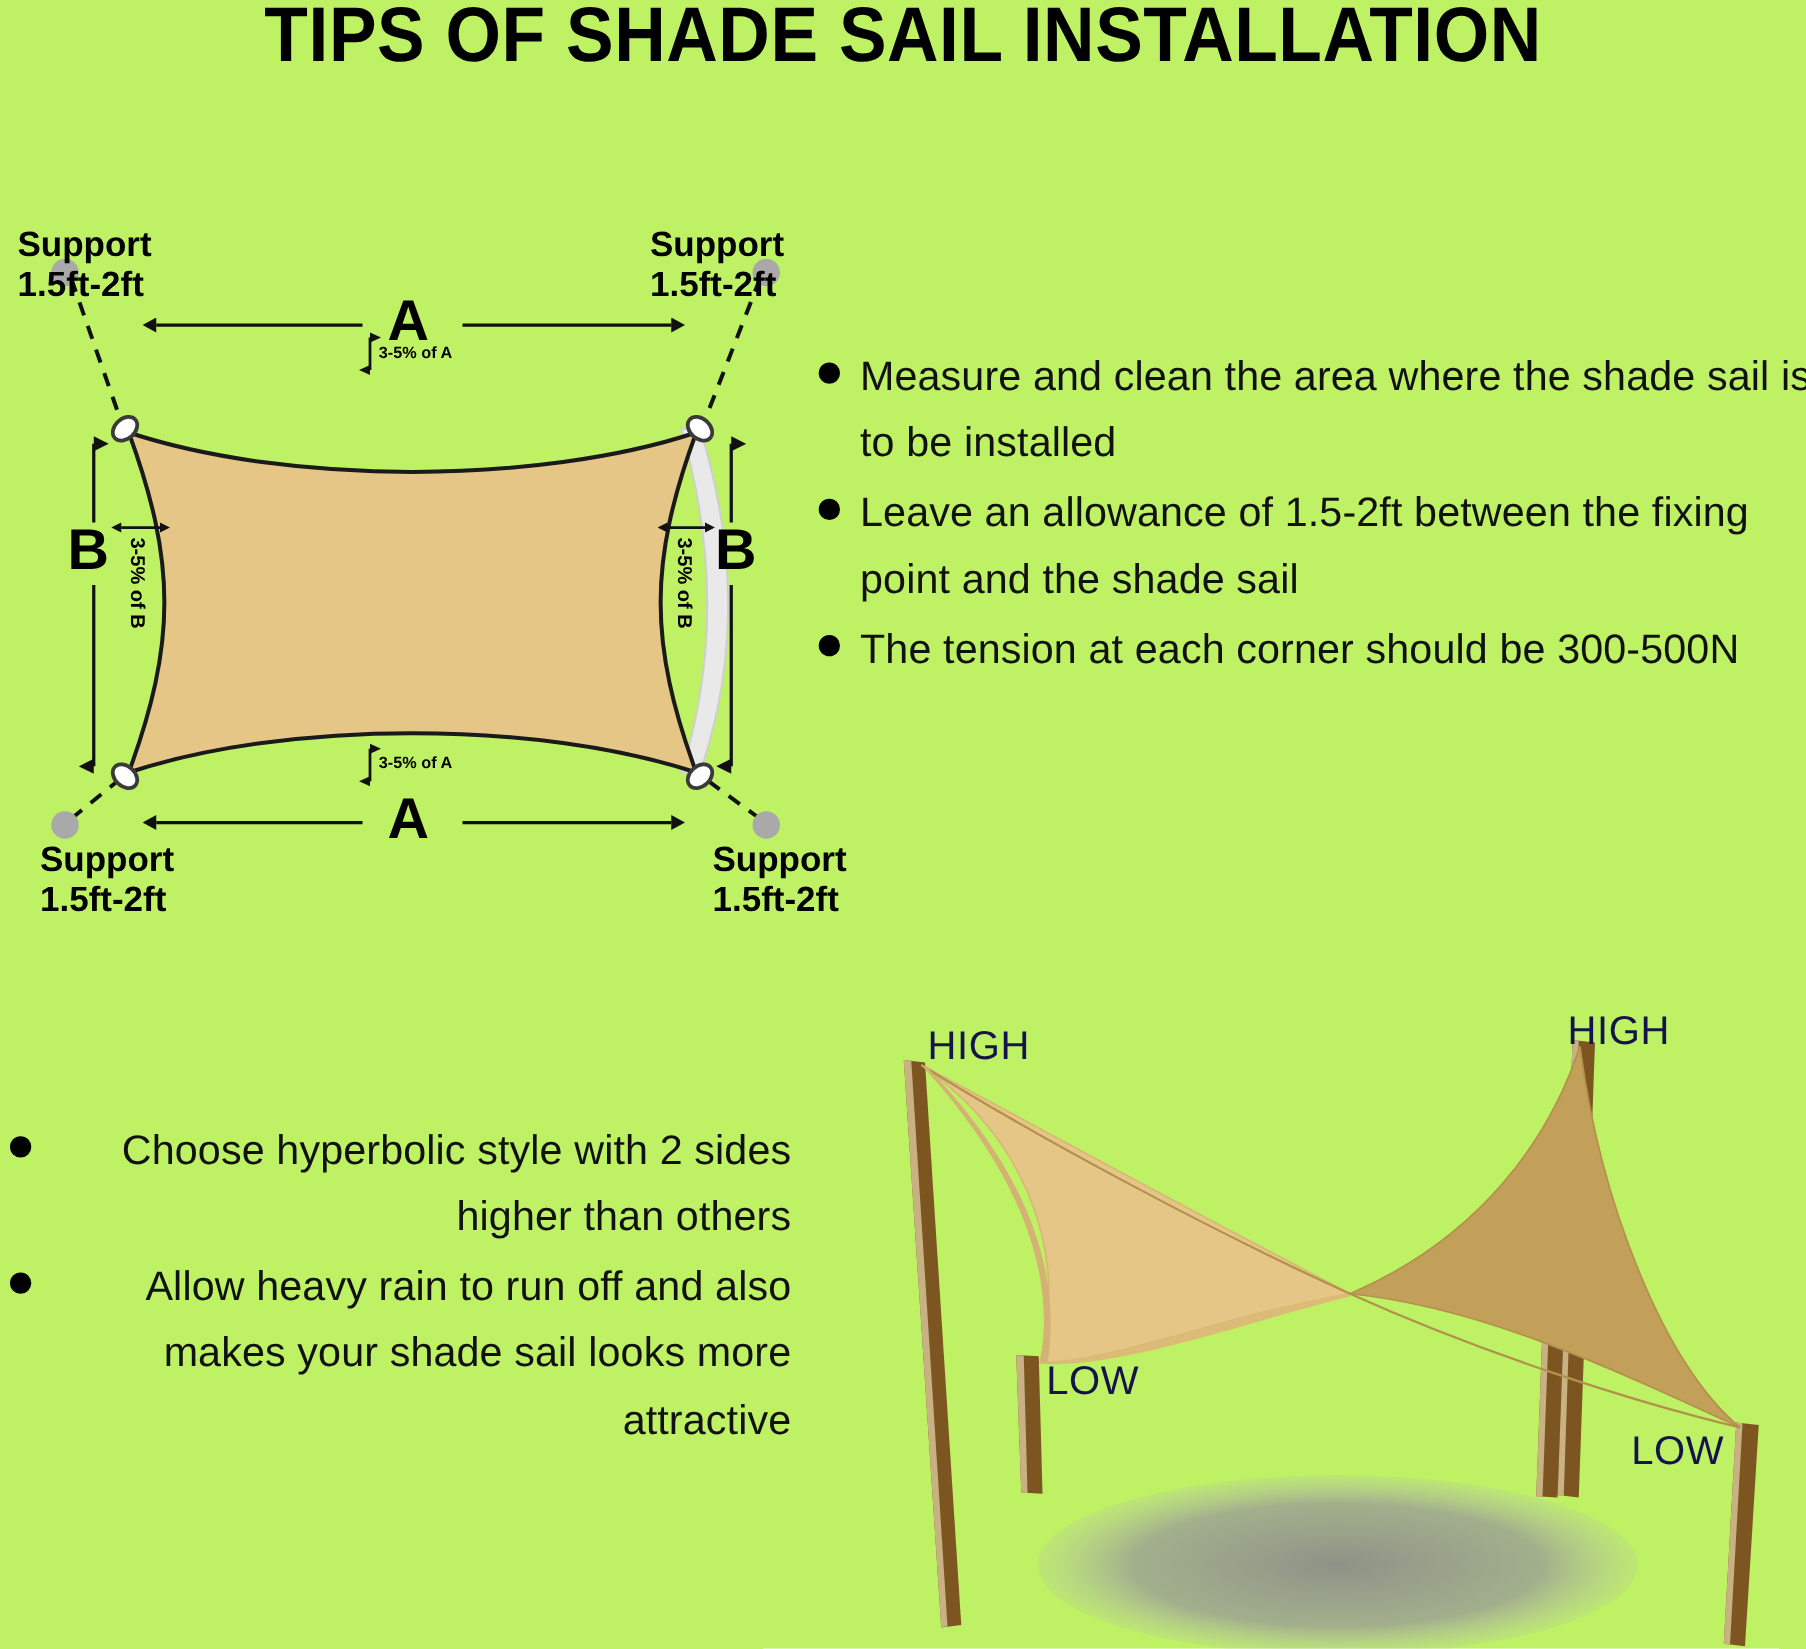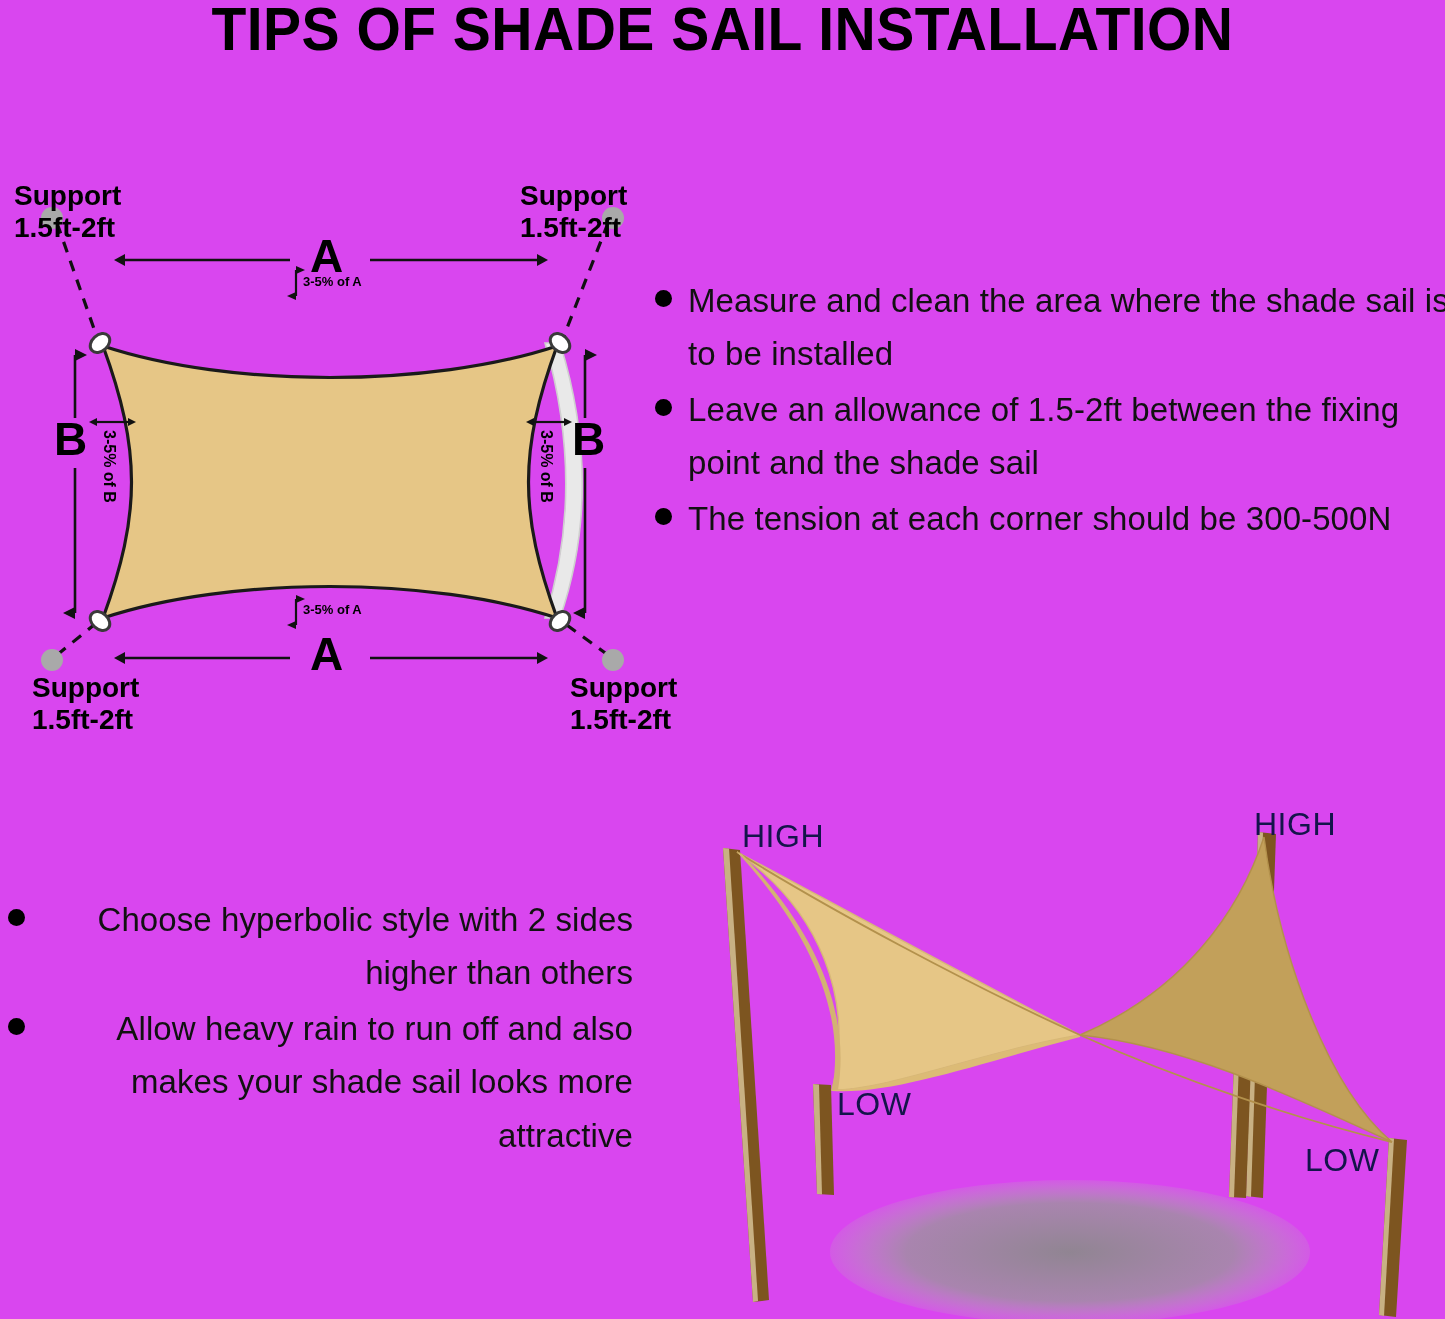--- a/index.html
+++ b/index.html
@@ -1,21 +1,21 @@
 <!DOCTYPE html>
 <html><head>
 <meta charset="utf-8">
 <style>
   html,body{margin:0;padding:0;background:#ffffff;}
   body{
     width:1445px;height:1319px;
     font-family:"Liberation Sans","DejaVu Sans",sans-serif;
     color:#000;overflow:hidden;position:relative;
   }
-  .page{position:relative;width:1445px;height:1319px;background:#d946ef;}
+  .page{position:relative;width:1445px;height:1319px;background:#bef264;}
 
   
   #title{
     position:absolute;left:0;top:-4px;width:1445px;
     text-align:center;
     font-family:"Liberation Sans","DejaVu Sans",sans-serif;
     font-weight:bold;
     font-size:62px;
     letter-spacing:0.5px;
     transform:scaleX(0.92);

